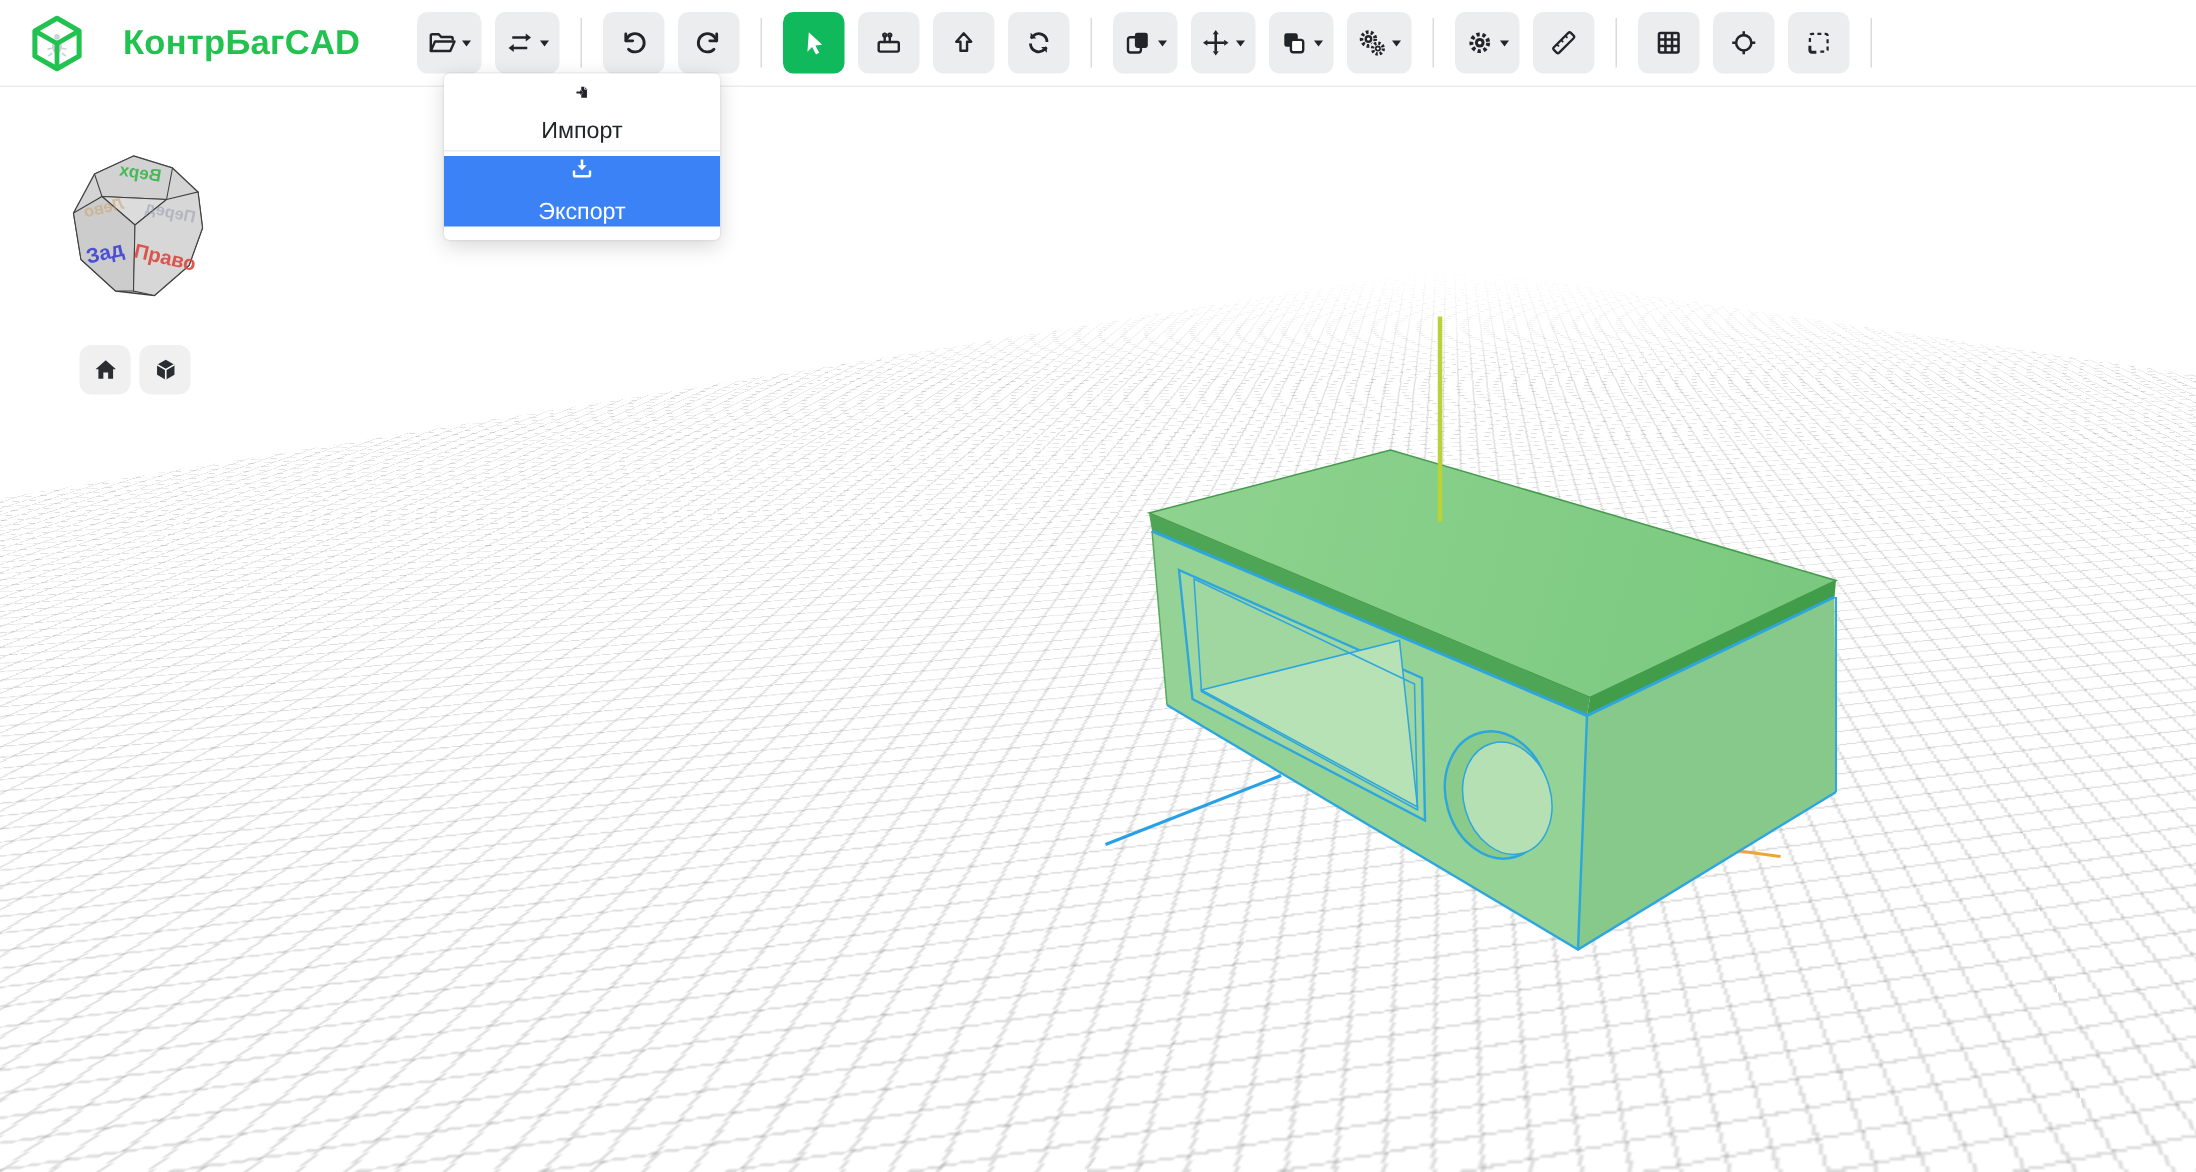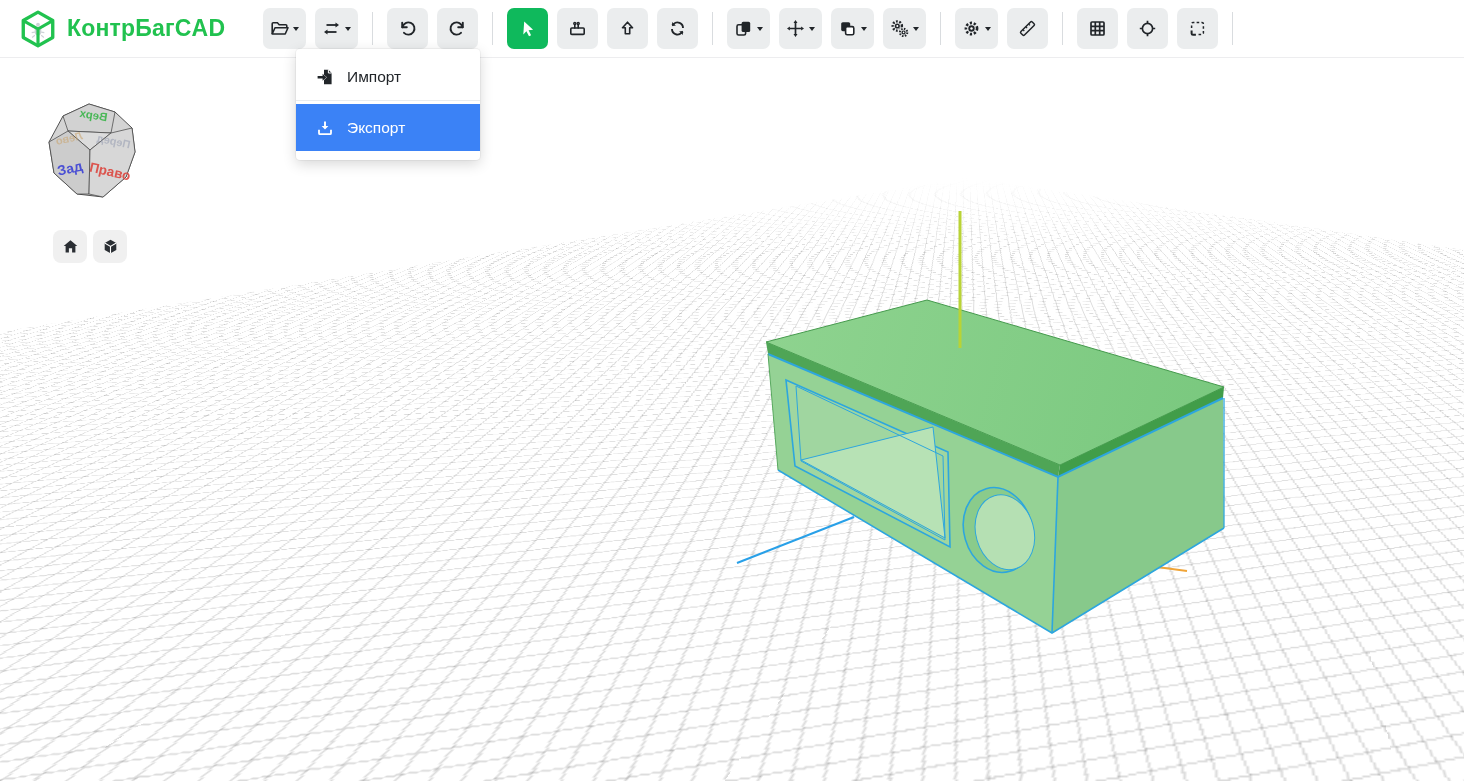--- a/index.html
+++ b/index.html
@@ -10,34 +10,34 @@
   .floor{position:absolute;top:-2082px;left:50%;width:7000px;margin-left:-3500px;height:4200px;
     transform-origin:50% 2400px;transform:rotateX(82deg);
     background-image:
       repeating-linear-gradient(165deg, rgba(90,90,90,.21) 0 1px, transparent 1px 12px),
       repeating-linear-gradient(75deg,  rgba(90,90,90,.21) 0 1px, transparent 1px 12px);}
   
   svg.scene{position:absolute;inset:0;z-index:1;pointer-events:none;}
   
   .toolbar{position:absolute;top:0;left:0;right:0;height:57px;background:#fff;
     border-bottom:1px solid #ededef;display:flex;align-items:center;padding-left:18px;z-index:10;}
-  .logo{display:flex;align-items:center;gap:9px;margin-right:38px;}
+  .logo{display:flex;align-items:center;gap:24px;margin-right:38px;}
   .brand{font-size:23px;font-weight:bold;color:#21c24f;letter-spacing:.2px;}
   .tb-btn{height:41px;min-width:41px;padding:0 7px;border:none;border-radius:7px;background:#ebedee;
     display:inline-flex;align-items:center;justify-content:center;gap:4px;margin-right:9px;cursor:pointer;}
   .tb-btn.active{background:#0fb95c;}
   .tb-btn svg{display:block;}
   .caret{width:0;height:0;border-left:3.5px solid transparent;border-right:3.5px solid transparent;
     border-top:4.5px solid #212529;}
   .tb-sep{width:1px;height:33px;background:#d9dcdf;margin:0 14px 0 5px;}
   
   .dropdown{position:absolute;top:49px;left:296px;width:184px;background:#fff;border-radius:4px;
     box-shadow:0 4px 14px rgba(0,0,0,.16), 0 0 0 1px rgba(0,0,0,.04);padding:8px 0 9px;z-index:20;}
   .dd-item{height:40px;display:flex;align-items:center;gap:13px;padding:0 20px;
-    font-size:15.5px;color:#212529;cursor:pointer;}
+    font-size:15.5px;color:#212529;cursor:pointer;flex-direction:column;}
   .dd-item.highlight{background:#3b82f6;color:#fff;height:47px;}
   .dd-divider{height:1px;background:#e9ecef;margin:3px 0;}
   
   .viewcube{position:absolute;left:41px;top:97px;width:98px;height:107px;z-index:5;cursor:pointer;}
   .nav-btn{position:absolute;top:230px;width:34px;height:33px;border:none;border-radius:8px;
     background:#f0f0f0;display:flex;align-items:center;justify-content:center;z-index:5;cursor:pointer;}
   #btn-home{left:53px;} #btn-fit{left:93px;}
 </style>
 </head>
 <body>

